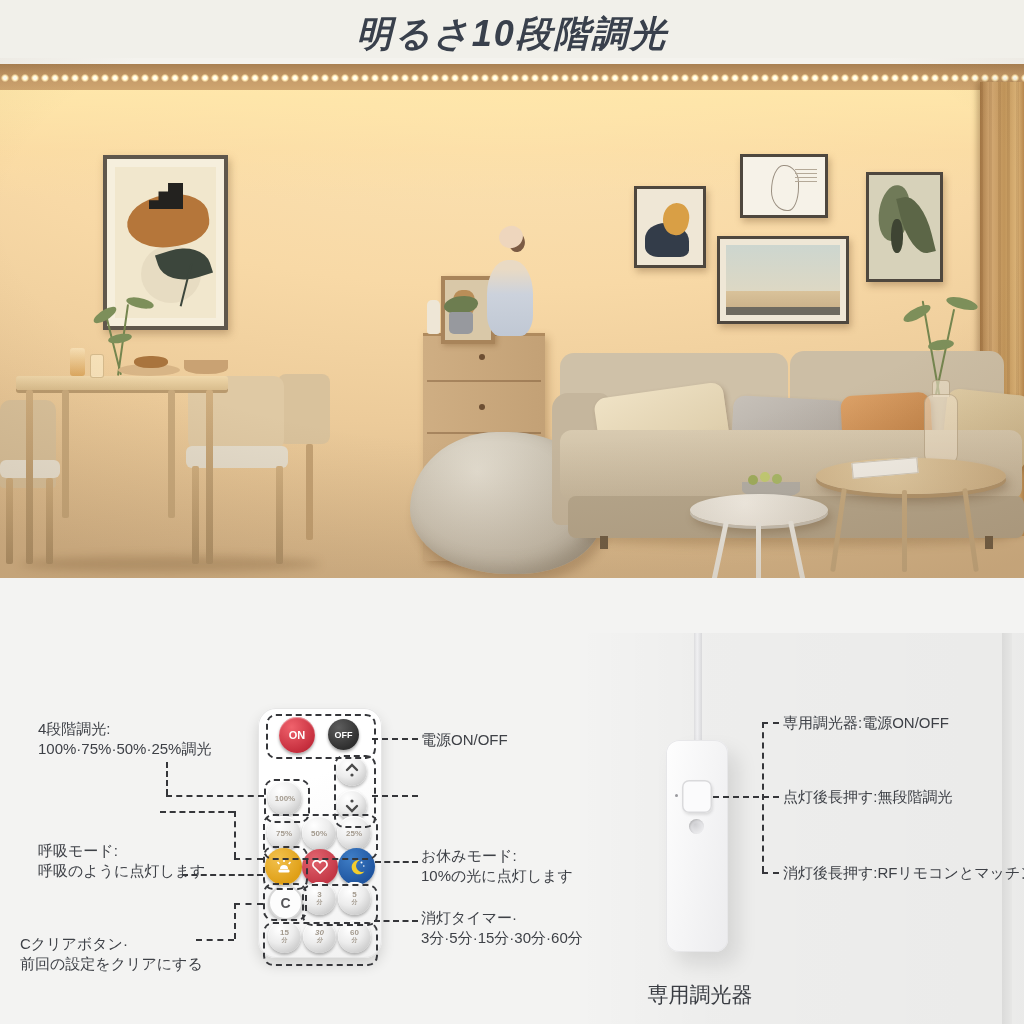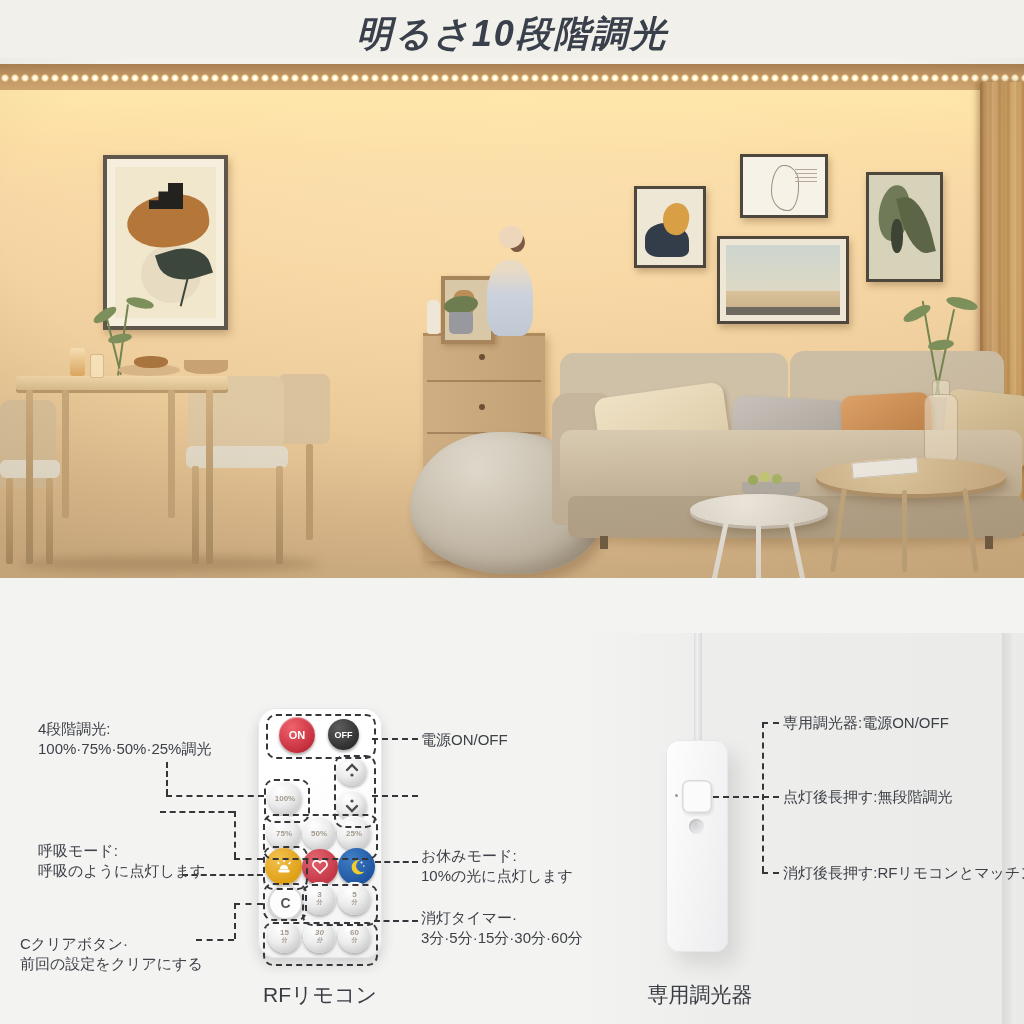--- a/index.html
+++ b/index.html
@@ -391,16 +391,15 @@
 
     <div class="dash-v" style="left:762px;top:89px;height:150px;"></div>
     <div class="dash-h" style="left:762px;top:89px;width:17px;"></div>
     <div class="dash-h" style="left:713px;top:163px;width:66px;"></div>
     <div class="dash-h" style="left:762px;top:239px;width:17px;"></div>
 
     <div class="abs lbl" style="left:783px;top:80px;">専用調光器:電源ON/OFF</div>
     <div class="abs lbl" style="left:783px;top:154px;">点灯後長押す:無段階調光</div>
     <div class="abs lbl" style="left:783px;top:230px;">消灯後長押す:RFリモコンとマッチング</div>
 
-    <div class="abs caption" style="left:240px;top:348px;width:160px;">RFリモコン</div>
     <div class="abs caption" style="left:625px;top:348px;width:150px;">専用調光器</div>
   </div>
 </div>
 
 </body></html>

